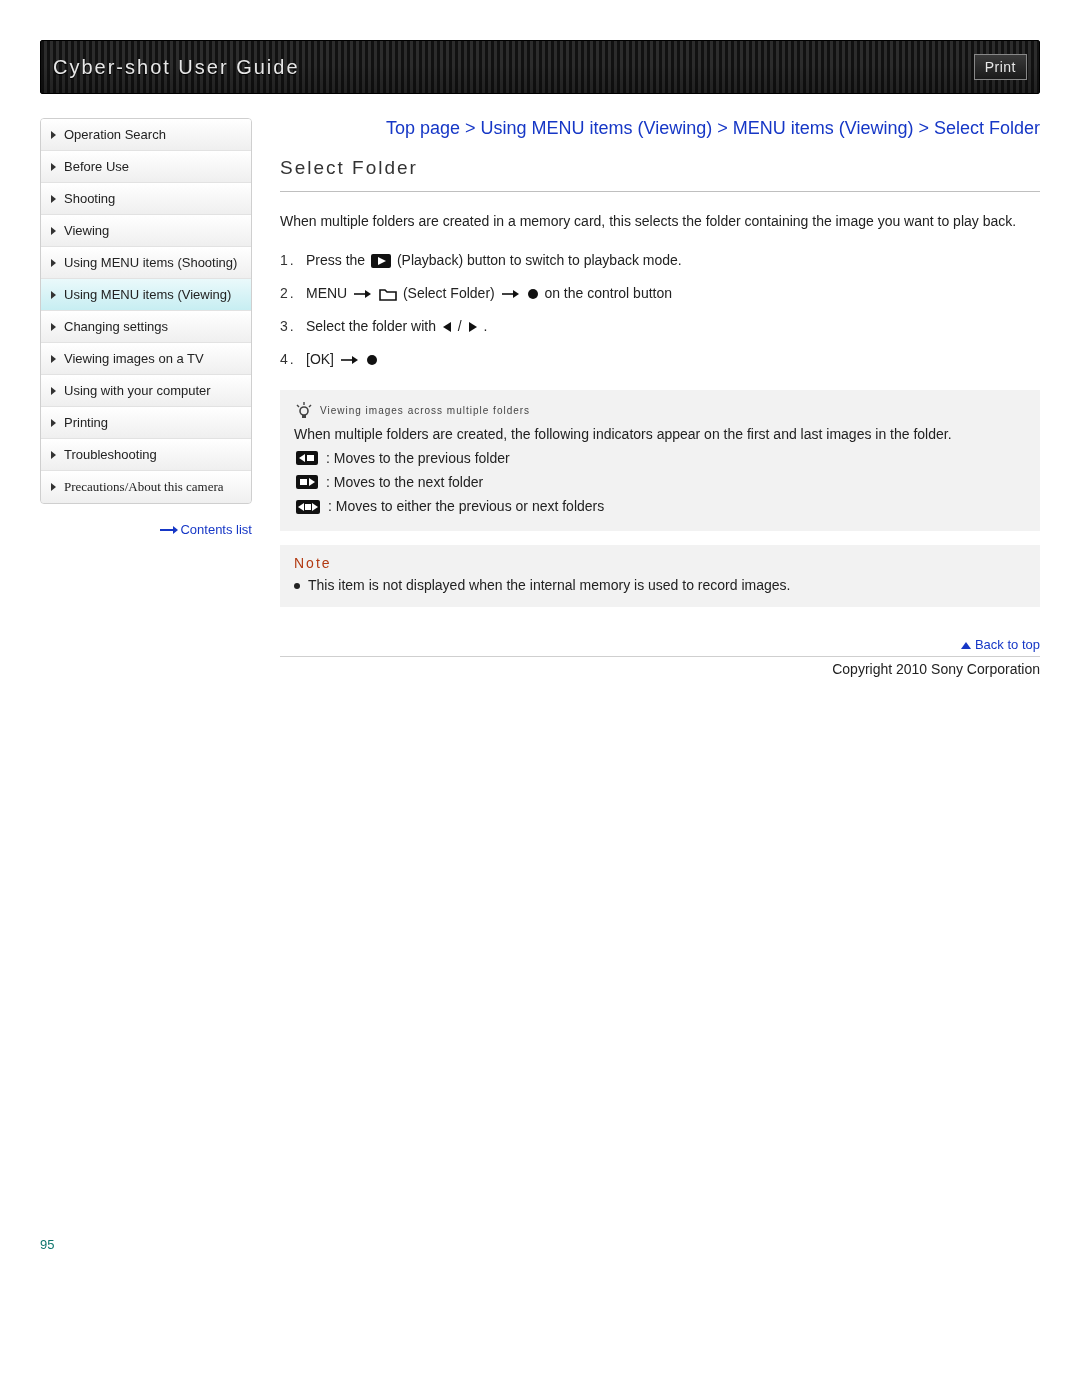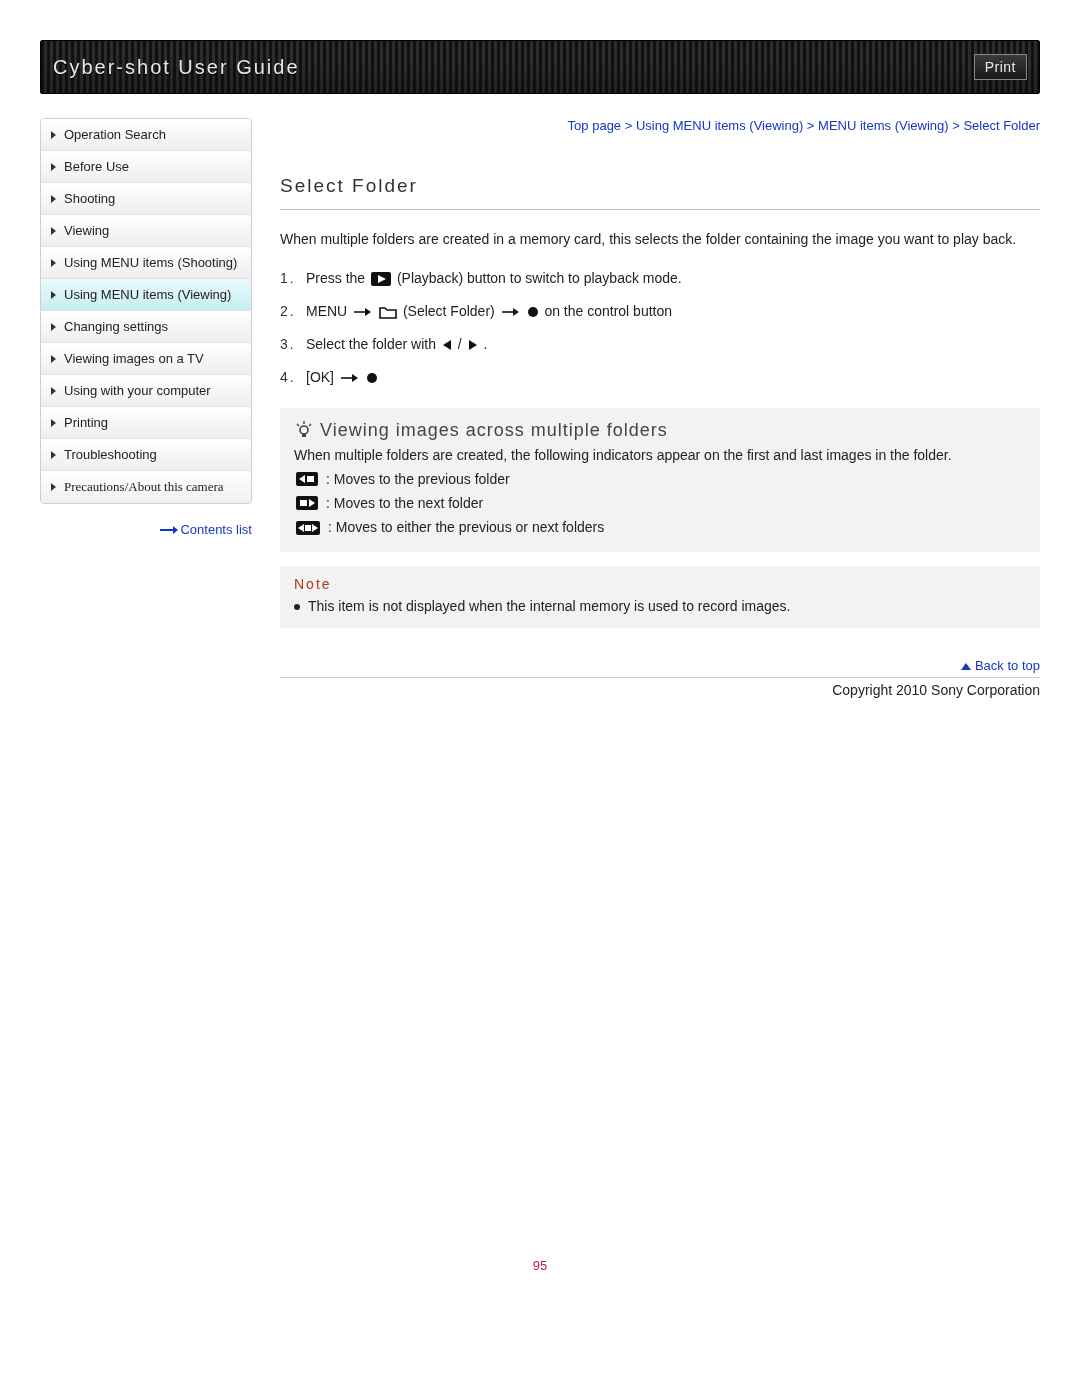--- a/index.html
+++ b/index.html
@@ -96,22 +96,22 @@
     content:""; position:absolute; right:-4px; top:-3px;
     border-top:4px solid transparent; border-bottom:4px solid transparent;
     border-left:5px solid #1637c6;
   }
 
   
   .main { flex: 1; min-width: 0; }
   .breadcrumb {
     text-align: right;
     color: #1637c6;
-    font-size: 13px;
-    margin-bottom: 42px;
+    font-size: 18px;
+    margin-bottom: 18px;
   }
   .page-title {
     font-size: 19px;
     letter-spacing: 2px;
     font-weight: 500;
     border-bottom: 1px solid #bfbfbf;
     padding-bottom: 12px;
     margin-bottom: 20px;
     color: #333;
   }
@@ -135,39 +135,39 @@
   }
   .ico svg { display:block; }
 
   .tip-box {
     background: #f2f2f2;
     padding: 12px 14px 14px 14px;
     margin-top: 14px;
   }
   .tip-title {
     display: flex; align-items: center; gap: 6px;
-    color:#444; letter-spacing: 1px; font-size: 18px;
+    color:#444; letter-spacing: 1px; font-size: 10px;
     margin-bottom: 4px;
   }
   .tip-body { line-height: 1.45; }
   .tip-body .line { display:flex; align-items:center; gap:6px; margin-top:4px; }
 
   .note-box { background:#f2f2f2; padding: 10px 14px 14px 14px; margin-top: 14px; }
   .note-title { color:#b23a12; letter-spacing: 2px; font-size: 14px; margin-bottom: 6px; }
   .note-item { display:flex; gap:8px; align-items:flex-start; }
   .bullet { width:6px; height:6px; background:#222; border-radius:50%; margin-top:6px; flex:none; }
 
   .back-top { text-align:right; margin-top: 30px; color:#1637c6; font-size: 13px; cursor:pointer; }
   .back-top .tri-up{
     display:inline-block; width:0; height:0; vertical-align:middle; margin-right:4px;
     border-left:5px solid transparent; border-right:5px solid transparent; border-bottom:7px solid #1637c6;
   }
   .hr { border-top:1px solid #cfcfcf; margin-top:4px; }
   .copyright { text-align:right; margin-top: 4px; font-size: 14px; }
-  .pagenum { text-align:center; margin-top: 560px; font-size: 13px; color:#be185d; }
+  .pagenum { margin-top: 560px; font-size: 13px; color:#0f766e; }
 </style>
 </head>
 <body>
 
 <div class="page">
 
   <div class="header">
     <div class="header-title">Cyber-shot User Guide</div>
     <button class="print-btn">Print</button>
   </div>

